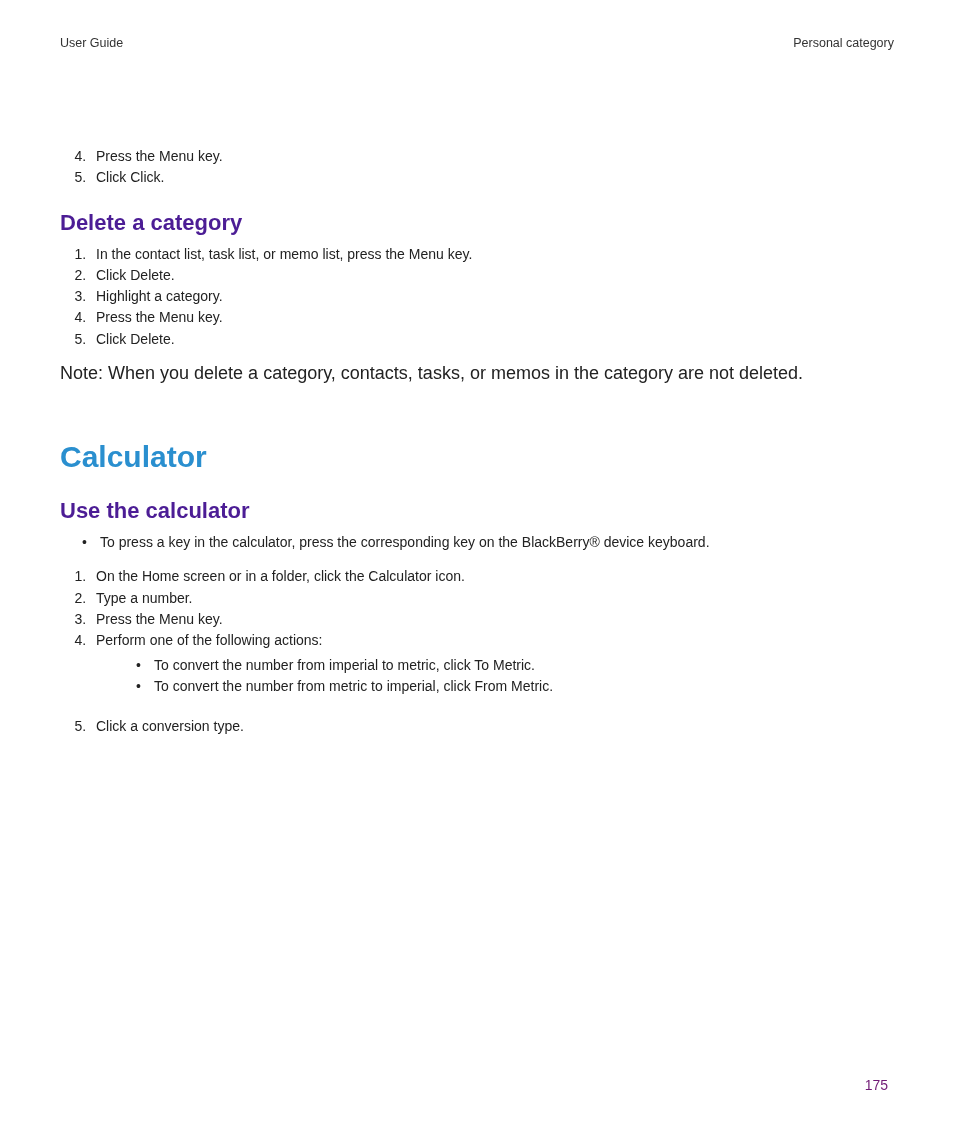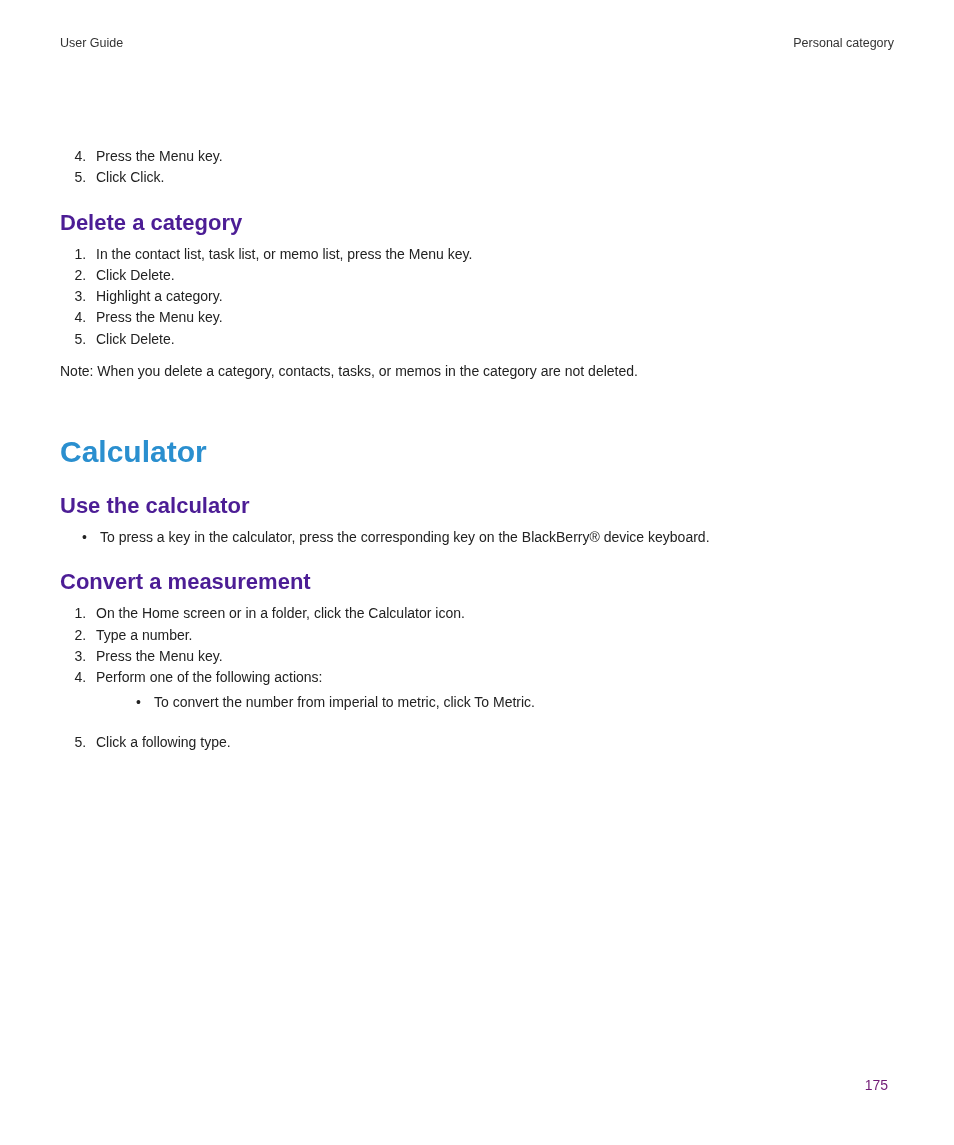--- a/index.html
+++ b/index.html
@@ -73,21 +73,21 @@
     margin: 22px 0 8px 0;
     color: #4c1d95;
   }
   h1.chapter {
     font-size: 30px;
     font-weight: 700;
     color: #2a8fcf;
     margin: 56px 0 24px 0;
   }
   .note {
-    font-size: 14px;
+    font-size: 18px;
     margin: 14px 0 0 0;
   }
   .bold { font-weight: 400; }
   .page-number {
     position: absolute;
     bottom: 52px;
     right: 66px;
     font-size: 14px;
     color: #701a75;
   }
@@ -119,25 +119,25 @@
     <span class="bold">Note:</span><span>  When you delete a category, contacts, tasks, or memos in the category are not deleted.</span>
   </p>
 
   <h1 class="chapter">Calculator</h1>
 
   <h2 class="section">Use the calculator</h2>
   <ul class="bullets" id="use-bullets">
       <li>To press a key in the calculator, press the corresponding key on the BlackBerry® device keyboard.</li>
     </ul>
 
-  <h2 class="section">Convert a measurement</h2>
   <ol class="steps" id="convert-steps">
       <li>On the Home screen or in a folder, click the <span class="bold">Calculator</span> icon.</li>
       <li>Type a number.</li>
       <li>Press the <span class="bold">Menu</span> key.</li>
       <li>Perform one of the following actions:<ul class="sub-bullets">
           <li>To convert the number from imperial to metric, click <span class="bold">To Metric</span>.</li>
+          <li>To convert the number from metric to imperial, click <span class="bold">From Metric</span>.</li>
         </ul></li>
-      <li value="5">Click a following type.</li>
+      <li value="5">Click a conversion type.</li>
     </ol>
 
   <div class="page-number">175</div>
 </div>
 
 </body></html>

